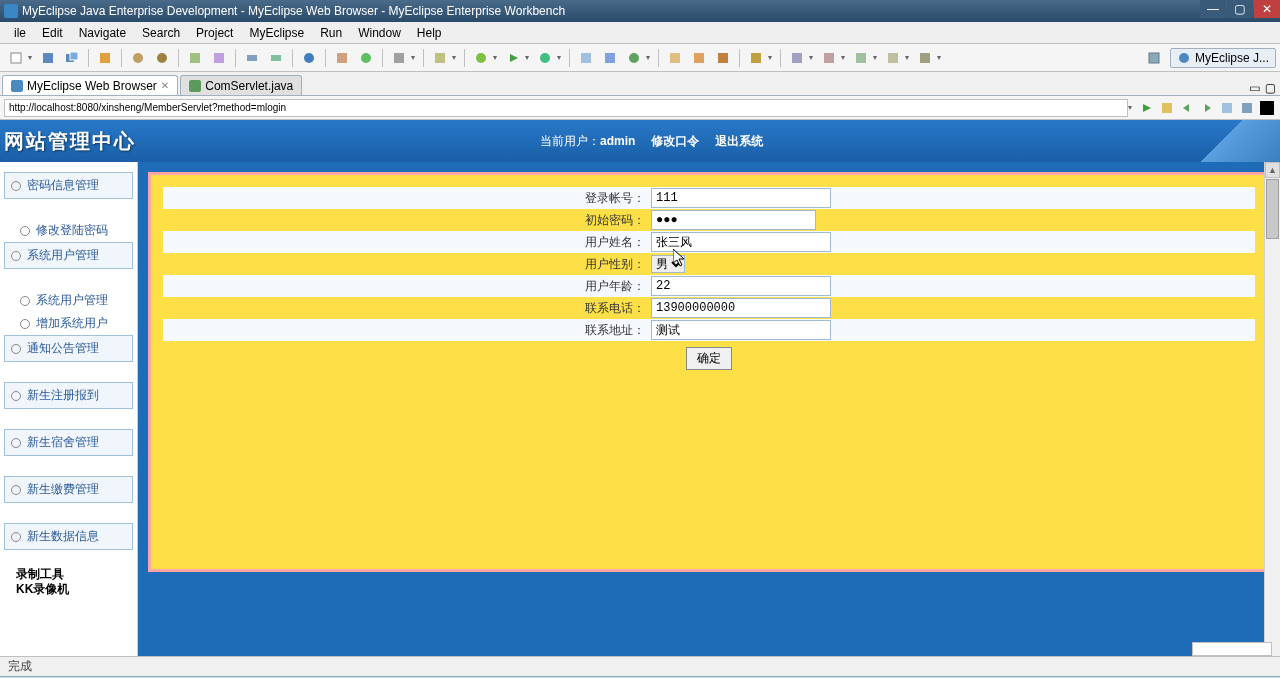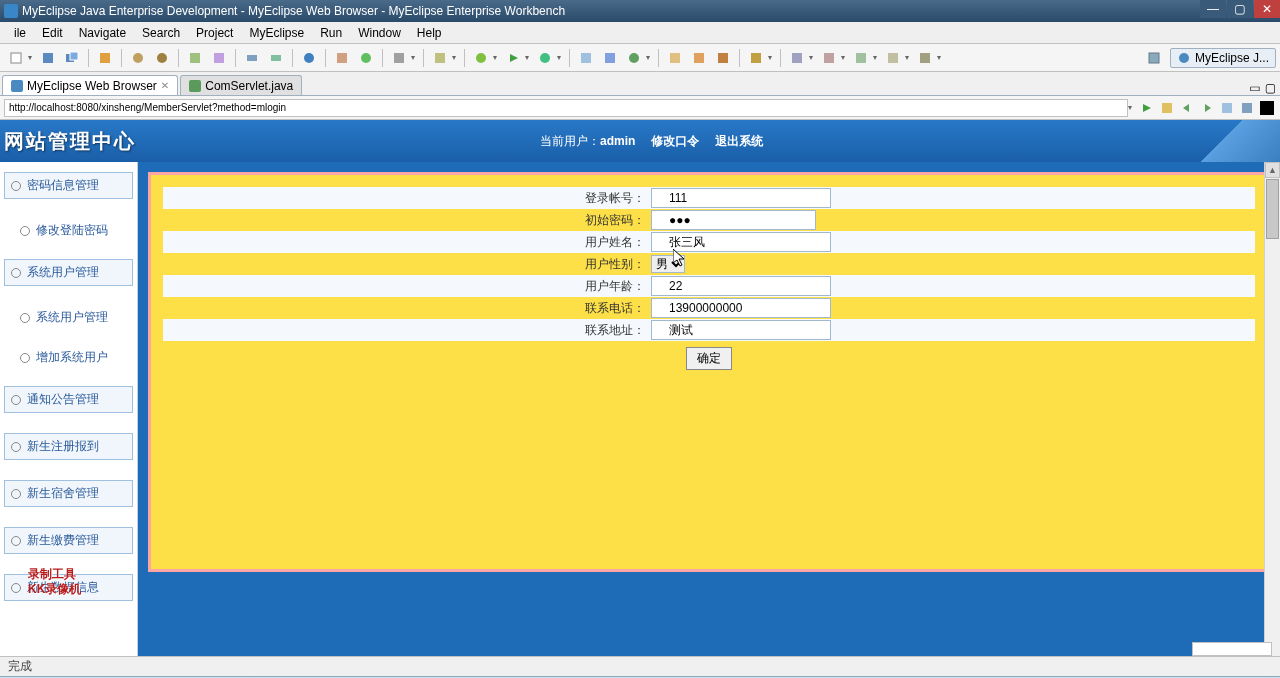--- a/index.html
+++ b/index.html
@@ -44,42 +44,42 @@
 .web-header { height: 42px; background: linear-gradient(#2878c8, #1a5fa8); position: relative; display: flex; align-items: center; }
 .web-logo { color: #fff; font-size: 20px; font-weight: bold; padding-left: 4px; text-shadow: 1px 1px 2px rgba(0,0,0,0.5); letter-spacing: 2px; }
 .web-nav { position: absolute; left: 540px; color: #fff; display: flex; gap: 16px; }
 .web-nav a { color: #fff; text-decoration: none; cursor: pointer; font-weight: bold; }
 .web-corner { position: absolute; right: 0; top: 0; width: 90px; height: 42px; background: linear-gradient(135deg, transparent 40%, #5aa0e0 40%, #3a80c0); }
 
 
 .web-body { display: flex; height: 494px; background: #1e6bb8; }
 .sidebar { width: 138px; background: #fff; padding: 10px 4px; border-right: 1px solid #c0d0e0; }
 .menu-group { border: 1px solid #a0c0e0; background: #f0f6fc; margin-bottom: 20px; padding: 4px 6px; display: flex; align-items: center; gap: 6px; cursor: pointer; }
-.menu-sub { padding: 3px 6px 20px 16px; display: flex; align-items: center; gap: 6px; cursor: pointer; }
+.menu-sub { padding: 3px 6px 3px 16px; display: flex; align-items: center; gap: 6px; cursor: pointer; }
 .radio-dot { width: 10px; height: 10px; border: 1px solid #888; border-radius: 50%; flex-shrink: 0; }
 .menu-label { color: #2a5a9a; font-size: 12px; }
 
 .content-outer { flex: 1; padding: 10px; position: relative; }
 .content-panel { background: #fde047; height: 400px; border: 3px solid #fca5a5; padding: 12px; }
 .scrollbar-v { position: absolute; right: 0; top: 0; width: 16px; height: 100%; background: #f0f0f0; border-left: 1px solid #d0d0d0; }
 .sb-arrow { height: 16px; background: #e0e0e0; border: 1px solid #c0c0c0; display:flex; align-items:center; justify-content:center; font-size:9px; color:#666; }
 .sb-thumb { height: 60px; background: #c8c8c8; border: 1px solid #a0a0a0; margin: 1px; }
 
 
 .form-row { display: flex; align-items: center; height: 22px; margin-bottom: 0; }
 .form-row:nth-child(odd) { background: #f5f9fd; }
 .form-label { width: 488px; text-align: right; padding-right: 6px; color: #333; }
-.form-input { width: 180px; height: 20px; border: 1px solid #a0b8d0; padding: 0 17px; font-size: 12px; }
+.form-input { width: 180px; height: 20px; border: 1px solid #a0b8d0; padding: 0 4px; font-size: 12px; font-family: Liberation Mono, monospace; }
 .form-select { height: 18px; border: 1px solid #a0b8d0; font-size: 12px; }
 .form-select option.selected { background: #3a6ea5; color: #fff; }
 .submit-row { text-align: center; padding-top: 6px; }
 .submit-btn { padding: 2px 10px; border: 1px solid #888; background: #f0f0f0; cursor: pointer; font-size: 12px; }
 
 
-.watermark { position: absolute; left: 28px; bottom: 82px; font-size: 16px; color: #b91c1c; font-weight: bold; text-shadow: 1px 1px 0 #fff; line-height: 1.2; pointer-events:none; }
+.watermark { position: absolute; left: 16px; bottom: 82px; font-size: 16px; color: #000000; font-weight: bold; text-shadow: 1px 1px 0 #fff; line-height: 1.2; pointer-events:none; }
 
 
 .statusbar { height: 20px; background: #f0f0f0; border-top: 1px solid #c0c0c0; display: flex; align-items: center; padding: 0 8px; color: #444; }
 .status-right { position: absolute; right: 8px; bottom: 22px; width: 80px; height: 14px; border: 1px solid #c0c0c0; background: #fff; }
 
 
 .taskbar { height: 8px; background: linear-gradient(#d0e0f0, #a0c0e0); border-top: 1px solid #8ab; }
 svg.icon { vertical-align: middle; }
 .cursor-overlay { position: absolute; left: 673px; top: 249px; pointer-events: none; z-index: 1000; }
 </style>

